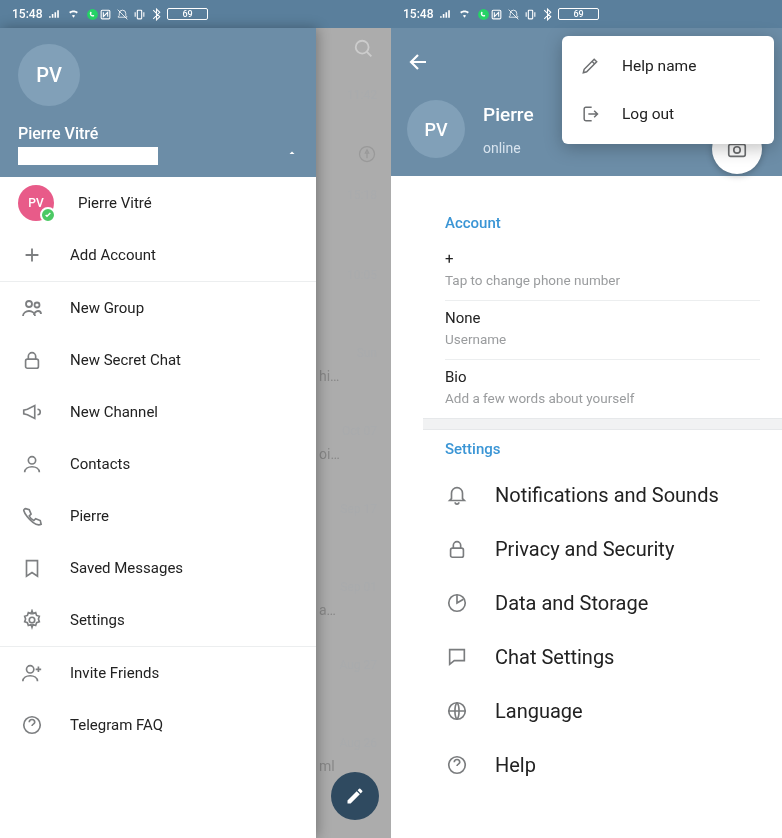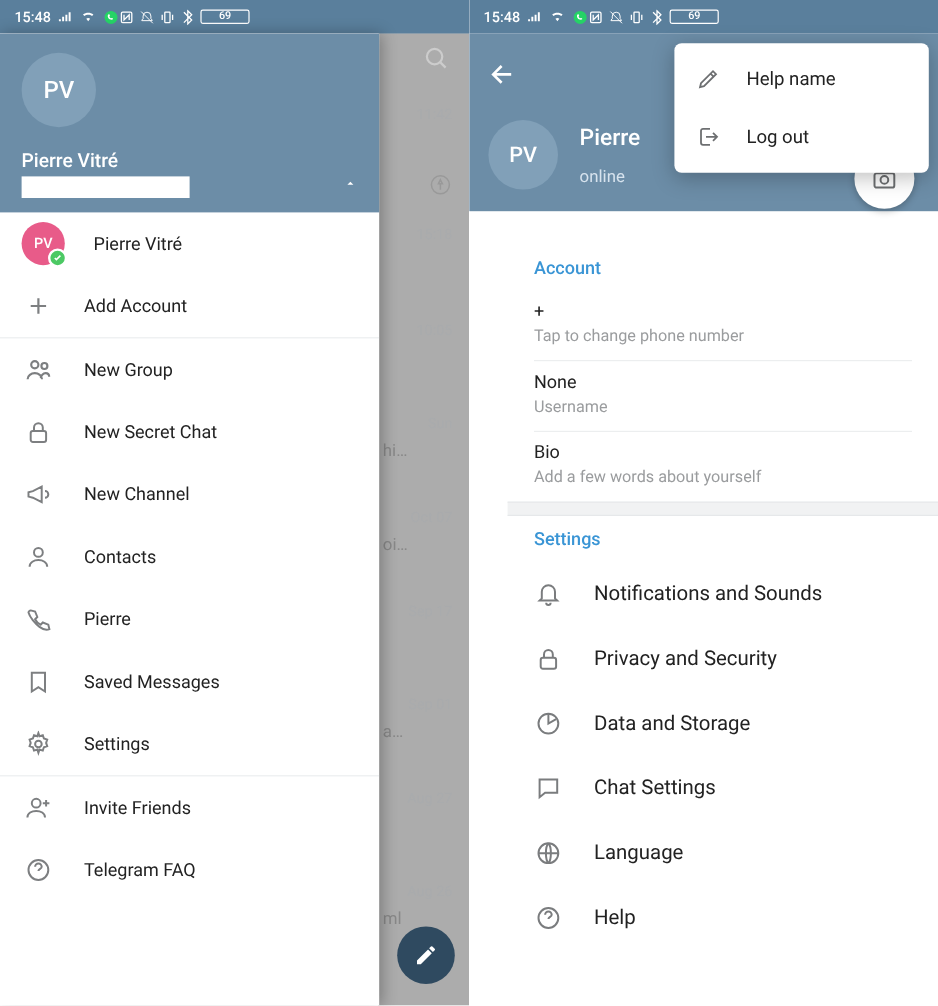--- a/index.html
+++ b/index.html
@@ -53,21 +53,21 @@
 .s2 .body { padding-top: 28px; padding-left: 32px; }
 .s2 .section-title { color: #3a95d5; font-size: 15px; font-weight: 500; padding: 10px 22px; }
 .s2 .acc-item { padding: 8px 22px 12px; }
 .s2 .acc-item .val { font-size: 15px; color: #222; }
 .s2 .acc-item .sub { font-size: 13.5px; color: #9a9c9e; margin-top: 4px; }
 .s2 .line { height: 1px; background: #eceeef; margin: 0 22px; }
 .s2 .gap { height: 12px; background: #f1f2f3; border-top:1px solid #e6e8ea; border-bottom:1px solid #e6e8ea; }
 
 .s2 .set-item { display: flex; align-items: center; height: 54px; padding: 0 22px; gap: 26px; }
 .s2 .set-item .icon { width: 24px; color: #7a7c7e; display:flex; justify-content:center; }
-.s2 .set-item .label { font-size: 17px; color: #222; }
+.s2 .set-item .label { font-size: 20px; color: #222; }
 
 svg { display: block; }
 </style>
 </head>
 <body>
 
 <div class="screen s1">
   <div class="statusbar">
     <div class="left">
       <span>15:48</span>

